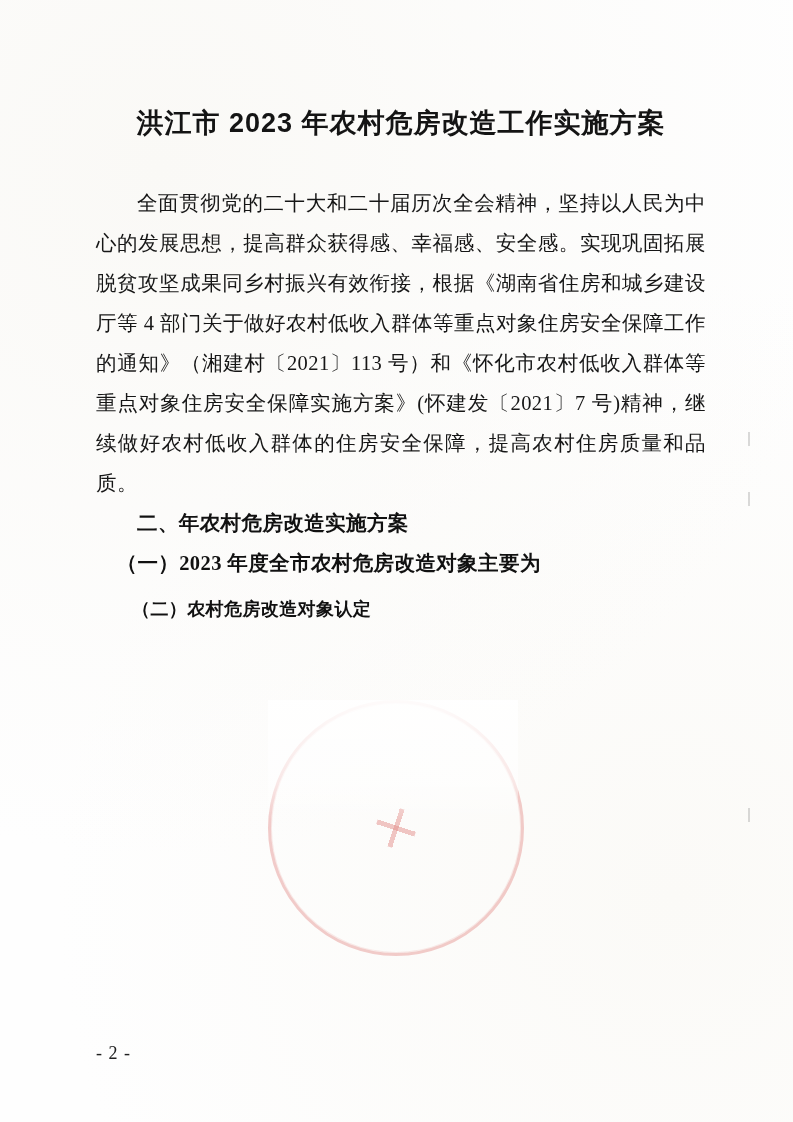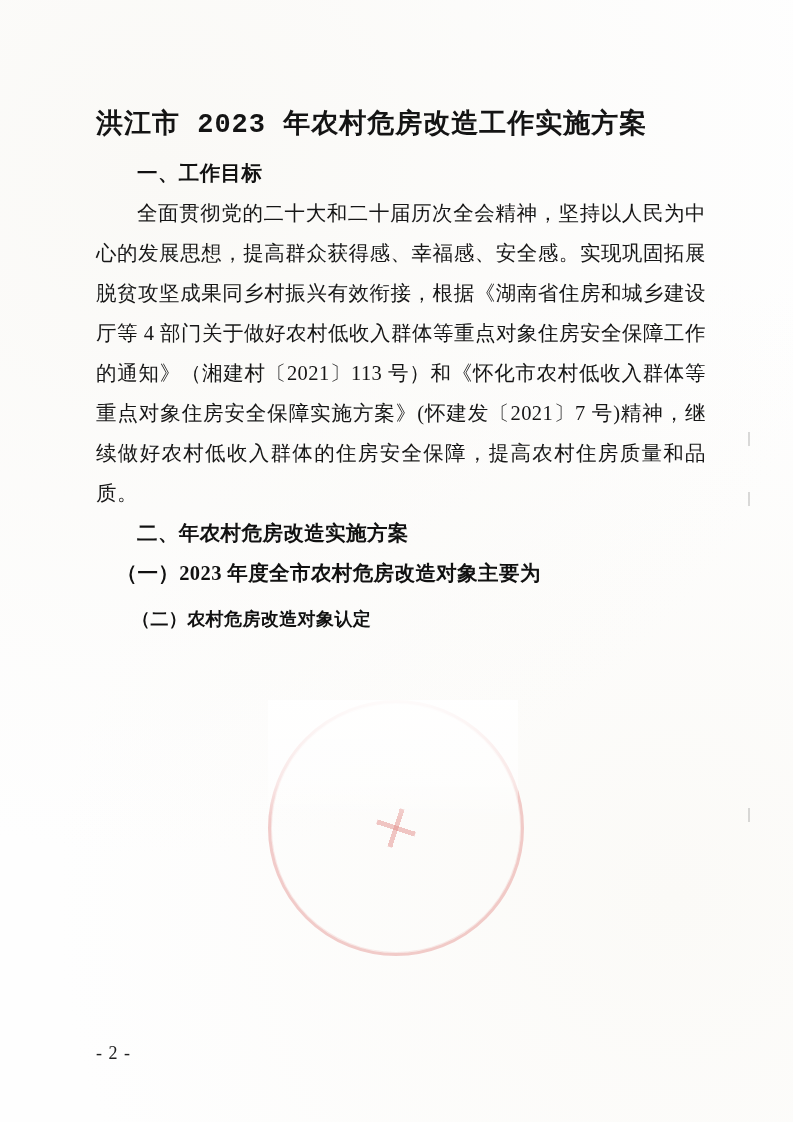--- a/index.html
+++ b/index.html
@@ -26,25 +26,25 @@
   }
   .content {
     position: absolute;
     left: 96px;
     top: 105px;
     width: 610px;
   }
   .doc-title {
     font-size: 27px;
     font-weight: bold;
-    text-align: left;
+    text-align: center;
     letter-spacing: 1px;
-    margin: 0 0 12px 0;
+    margin: 0 0 42px 0;
     color: #141414;
-    font-family: Liberation Mono, monospace;
+    font-family: Liberation Sans, sans-serif;
   }
   p.para {
     font-size: 20.5px;
     line-height: 40px;
     margin: 0;
     text-align: justify;
     text-justify: inter-ideograph;
     text-indent: 2em;
     color: #161616;
     letter-spacing: 0.4px;
@@ -137,21 +137,20 @@
 
   <div class="scan-mark" style="left:748px; top:432px;"></div>
   <div class="scan-mark" style="left:748px; top:492px;"></div>
   <div class="scan-mark" style="left:748px; top:808px;"></div>
 
   <div class="content">
 
     <h1 class="doc-title">洪江市 2023 年农村危房改造工作实施方案</h1>
 
 
-    <p class="heading">一、工作目标</p>
 
     <p class="para">全面贯彻党的二十大和二十届历次全会精神，坚持以人民为中心的发展思想，提高群众获得感、幸福感、安全感。实现巩固拓展脱贫攻坚成果同乡村振兴有效衔接，根据《湖南省住房和城乡建设厅等 4 部门关于做好农村低收入群体等重点对象住房安全保障工作的通知》（湘建村〔2021〕113 号）和《怀化市农村低收入群体等重点对象住房安全保障实施方案》(怀建发〔2021〕7 号)精神，继续做好农村低收入群体的住房安全保障，提高农村住房质量和品质。</p>
 
     <p class="heading">二、年农村危房改造实施方案</p>
 
     <p class="subheading">（一）2023 年度全市农村危房改造对象主要为</p>
 
 
     <div class="spacer-sm"></div>
 

